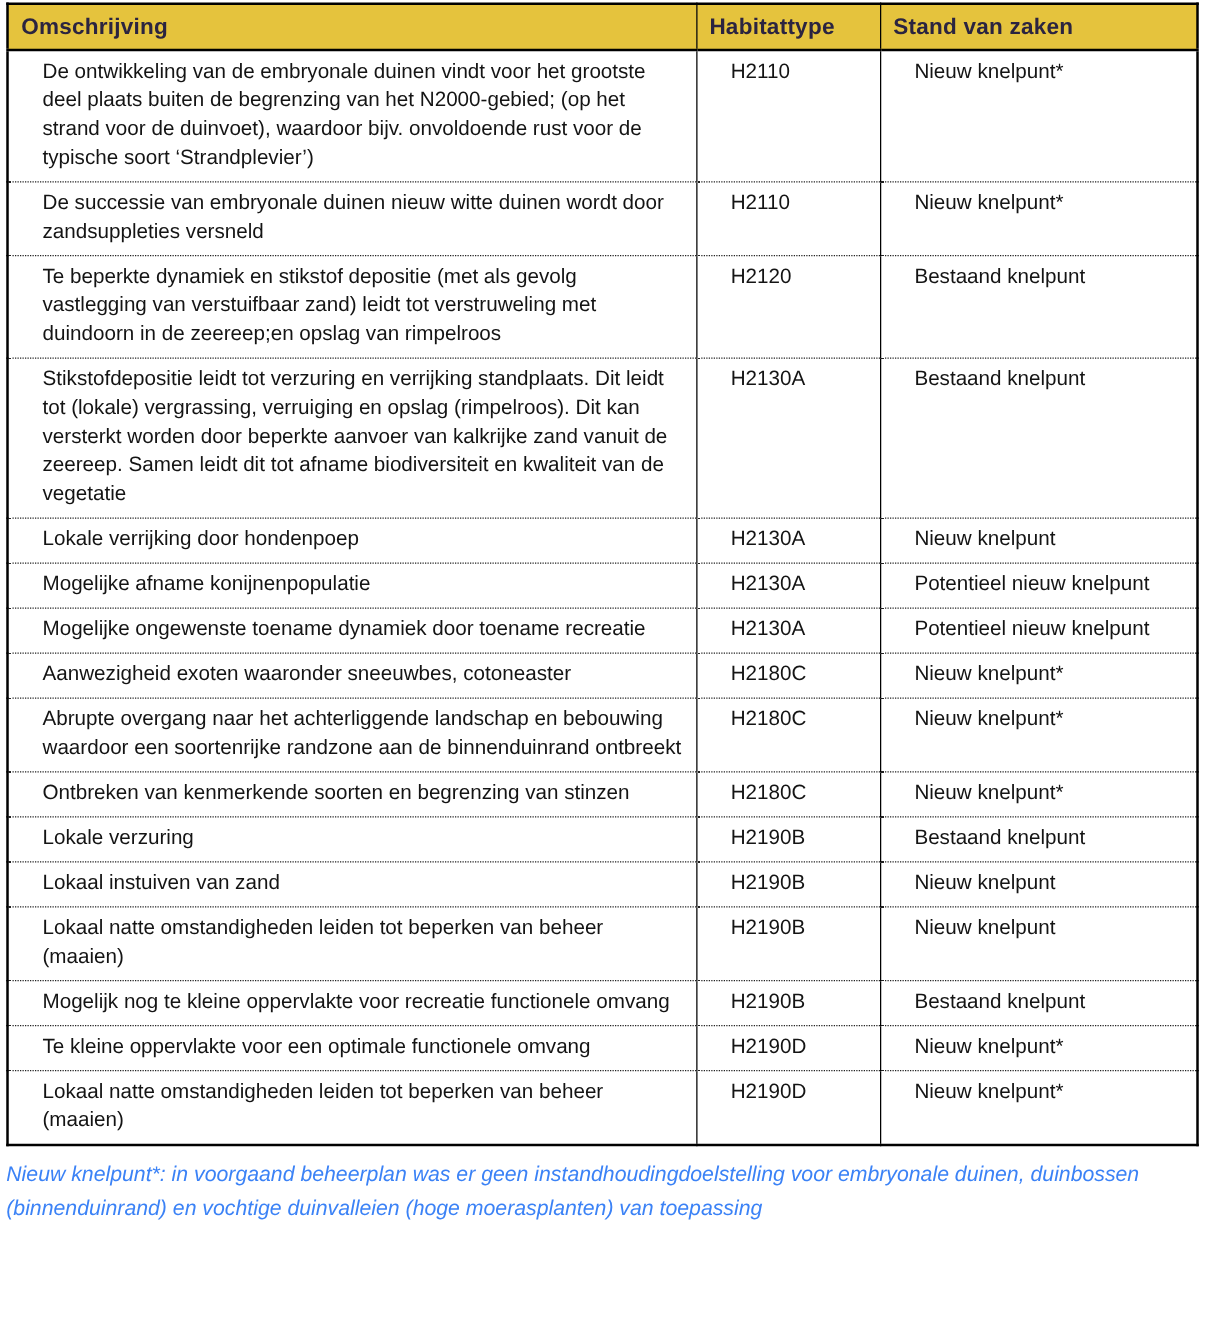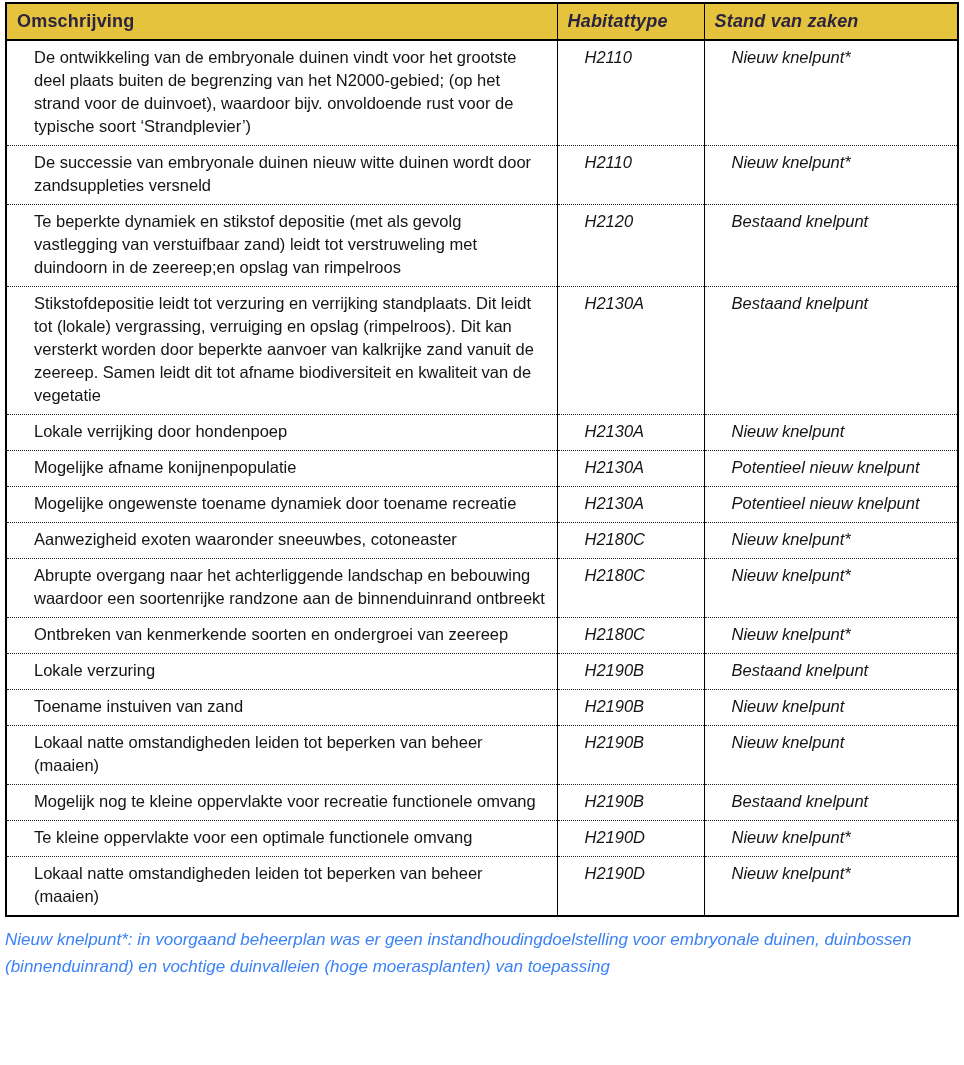--- a/index.html
+++ b/index.html
@@ -36,21 +36,20 @@
     line-height: 23px;
     text-align: left;
     padding: 6px 10px 6px 10px;
     border-bottom: 2px solid #000000;
     letter-spacing: 0.2px;
     margin-left: 20px;
   }
   thead th + th,
   tbody td + td {
     border-left: 1.5px solid #000000;
-    font-style: italic;
   }
   tbody td {
     font-size: 16.5px;
     line-height: 23px;
     vertical-align: top;
     padding: 5px 10px 7px 27px;
     border-bottom: 1px dotted #222222;
     color: #141414;
   }
   tbody tr:last-child td {
@@ -127,31 +126,31 @@
         <td class="cell-omschrijving">Aanwezigheid exoten waaronder sneeuwbes, cotoneaster</td>
         <td class="cell-habitattype">H2180C</td>
         <td class="cell-stand">Nieuw knelpunt*</td>
       </tr>
       <tr>
         <td class="cell-omschrijving">Abrupte overgang naar het achterliggende landschap en bebouwing waardoor een soortenrijke randzone aan de binnenduinrand ontbreekt</td>
         <td class="cell-habitattype">H2180C</td>
         <td class="cell-stand">Nieuw knelpunt*</td>
       </tr>
       <tr>
-        <td class="cell-omschrijving">Ontbreken van kenmerkende soorten en ondergroei van zeereep</td>
+        <td class="cell-omschrijving">Ontbreken van kenmerkende soorten en begrenzing van stinzen</td>
         <td class="cell-habitattype">H2180C</td>
         <td class="cell-stand">Nieuw knelpunt*</td>
       </tr>
       <tr>
         <td class="cell-omschrijving">Lokale verzuring</td>
         <td class="cell-habitattype">H2190B</td>
         <td class="cell-stand">Bestaand knelpunt</td>
       </tr>
       <tr>
-        <td class="cell-omschrijving">Toename instuiven van zand</td>
+        <td class="cell-omschrijving">Lokaal instuiven van zand</td>
         <td class="cell-habitattype">H2190B</td>
         <td class="cell-stand">Nieuw knelpunt</td>
       </tr>
       <tr>
         <td class="cell-omschrijving">Lokaal natte omstandigheden leiden tot beperken van beheer (maaien)</td>
         <td class="cell-habitattype">H2190B</td>
         <td class="cell-stand">Nieuw knelpunt</td>
       </tr>
       <tr>
         <td class="cell-omschrijving">Mogelijk nog te kleine oppervlakte voor recreatie functionele omvang</td>

